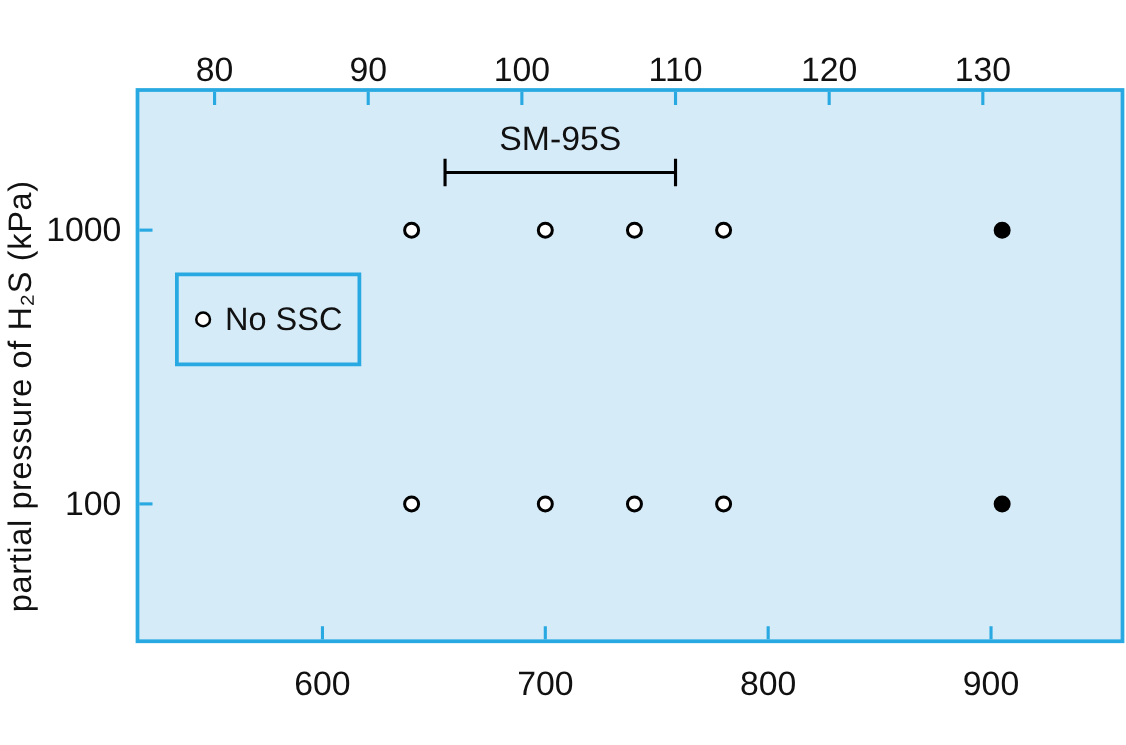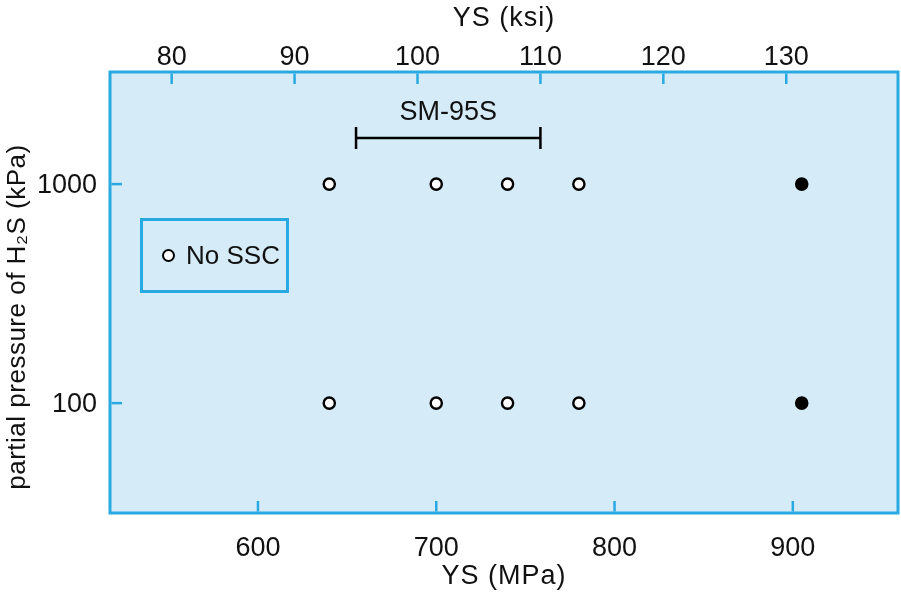--- a/index.html
+++ b/index.html
@@ -23,38 +23,37 @@
     text-align: center; font-size: 27px; letter-spacing: 1px;
   }
   .axis-title-y {
     position: absolute; left: -204px; top: 302px; width: 440px; height: 30px;
     transform: rotate(-90deg); text-align: center; font-size: 26px;
     letter-spacing: 0.5px;
   }
   .legend {
     position: absolute; left: 140px; top: 218px; width: 149px; height: 75px;
     border: 3px solid #29a9e1; background: #d5ebf8;
-    display: flex; flex-direction: row; justify-content: center;
+    display: flex; flex-direction: column; justify-content: center;
     gap: 4px; padding-left: 13px;
   }
   .legend-row { display: flex; align-items: center; gap: 11px; }
   .legend-marker {
     width: 13px; height: 13px; border: 2.5px solid #000; border-radius: 50%;
     flex: 0 0 auto;
   }
   .legend-marker.open { background: #fff; }
   .legend-marker.filled { background: #000; }
   .legend-label { font-size: 26px; line-height: 1.05; }
 </style>
 </head>
 <body style="background: rgb(255, 255, 255);">
 
 <div class="figure">
 
-  <div class="axis-title-top">YS (ksi)</div>
 
   <div class="axis-title-y">partial pressure of H₂S (kPa)</div>
 
   <svg id="plot" width="901" height="596" viewBox="0 0 901 596">
       <rect x="110" y="72" width="788" height="441" fill="#d5ebf8" stroke="#29a9e1" stroke-width="3"></rect>
       <line x1="171.65654298642545" y1="73.5" x2="171.65654298642545" y2="84" stroke="#29a9e1" stroke-width="2.5"></line>
       <text x="171.65654298642545" y="65" text-anchor="middle" font-size="27">80</text>
       <line x1="294.57741176470597" y1="73.5" x2="294.57741176470597" y2="84" stroke="#29a9e1" stroke-width="2.5"></line>
       <text x="294.57741176470597" y="65" text-anchor="middle" font-size="27">90</text>
       <line x1="417.4982805429865" y1="73.5" x2="417.4982805429865" y2="84" stroke="#29a9e1" stroke-width="2.5"></line>
@@ -93,15 +92,14 @@
       <circle cx="801.7285067873303" cy="403.1231457889919" r="5.6" fill="#000000" stroke="#000000" stroke-width="2.4"></circle>
     </svg>
 
   <div class="legend" style="border-color: rgb(41, 169, 225); background: rgb(213, 235, 248);">
     <div class="legend-row">
       <span class="legend-marker open"></span>
       <span class="legend-label">No SSC</span>
     </div>
   </div>
 
-  <div class="axis-title-bottom">YS (MPa)</div>
 
 </div>
 
 </body></html>

